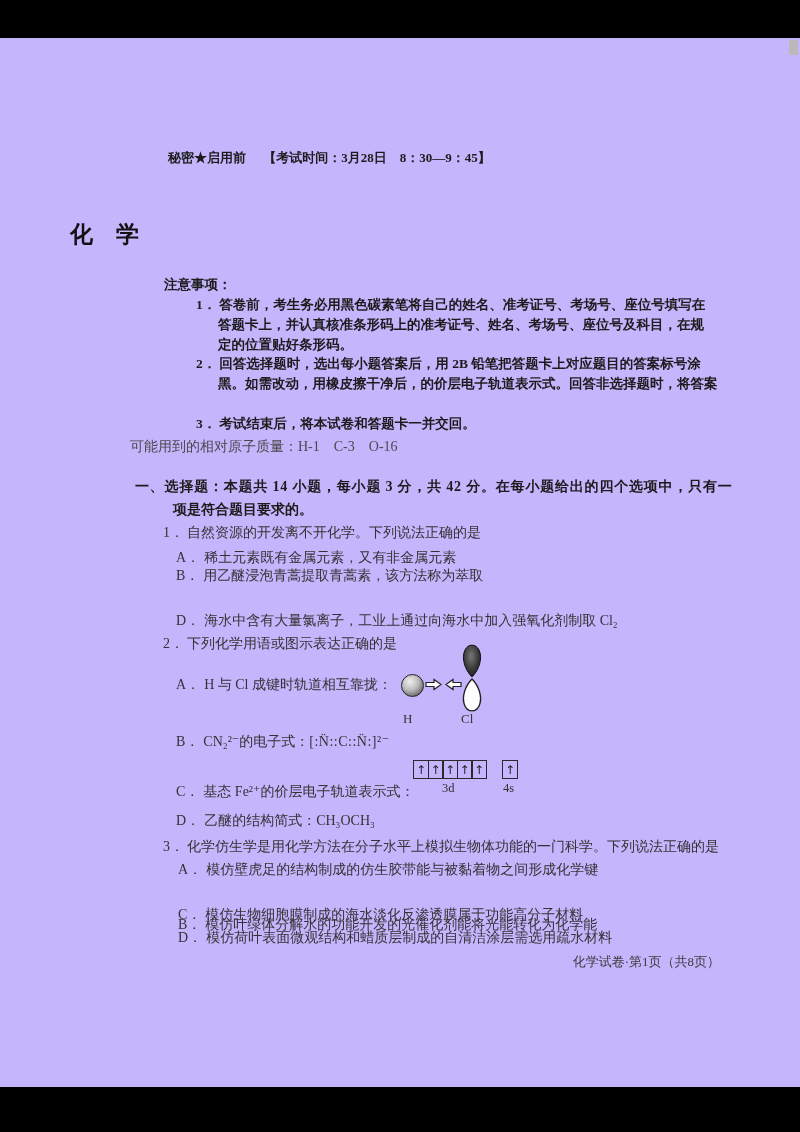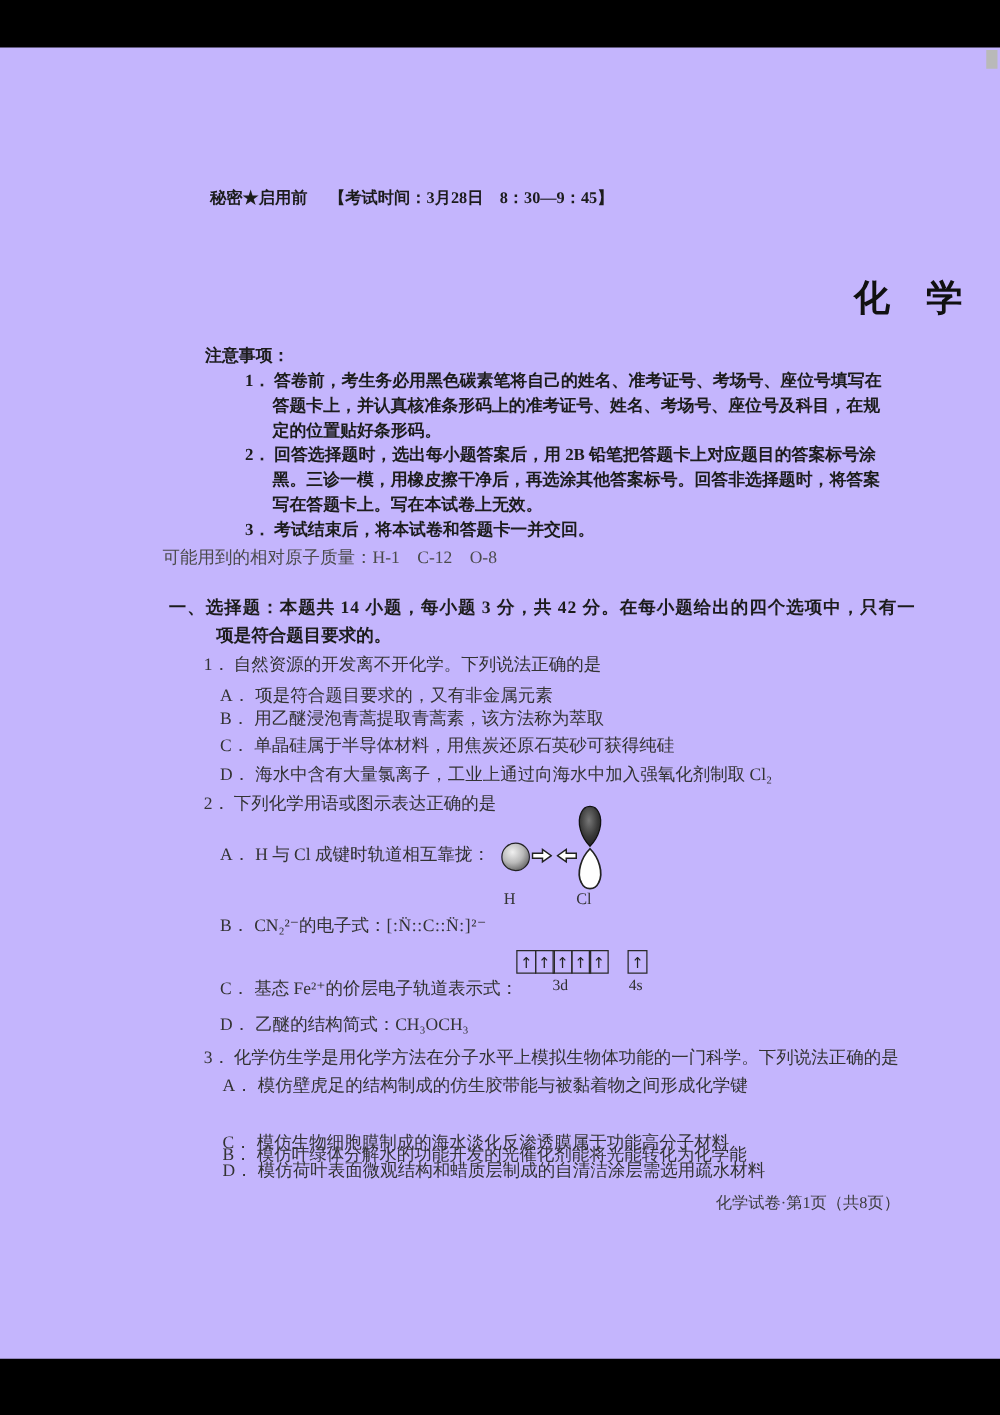--- a/index.html
+++ b/index.html
@@ -9,21 +9,21 @@
   .bar.top{top:0;height:38px;}
   .bar.bottom{top:1087px;height:45px;}
   .edge-artifact{position:absolute;top:40px;left:789px;width:9px;height:15px;background:#b9b9b9;}
   .line{position:absolute;white-space:nowrap;font-size:14px;line-height:1.25;color:#333;}
   .sm{font-size:13.5px;}
   .b{font-weight:bold;color:#1c1c1c;}
   .num{margin-right:3px;}
   .opt-label{margin-right:4px;}
   .title{position:absolute;left:70px;width:700px;text-align:center;font-size:22px;
          font-weight:bold;letter-spacing:2px;color:#111;}
-  .subject{position:absolute;left:70px;width:700px;text-align:right;font-size:29px;
+  .subject{position:absolute;left:70px;width:700px;text-align:left;font-size:23px;
            font-weight:bold;color:#111;}
   .footer{position:absolute;left:120px;width:600px;text-align:right;font-size:13px;color:#3c3c3c;}
   
   .sphere{position:absolute;left:401px;top:674px;width:21px;height:21px;border-radius:50%;
           border:1px solid #222;
           background:radial-gradient(circle at 38% 32%, #f0f0f0 0%, #b9b9b9 45%, #555 88%, #3a3a3a 100%);}
   .diag-svg{position:absolute;}
   
   .obox-group{position:absolute;display:flex;}
   .obox{width:14px;height:17px;border:1.5px solid #2a2a2a;margin-right:-1.5px;
@@ -51,43 +51,39 @@
 
   <div class="line b sm" style="left:196px;top:297px;">
     <span class="num">1．</span><span>答卷前，考生务必用黑色碳素笔将自己的姓名、准考证号、考场号、座位号填写在</span>
   </div>
   <div class="line b sm" style="left:218px;top:317px;">答题卡上，并认真核准条形码上的准考证号、姓名、考场号、座位号及科目，在规</div>
   <div class="line b sm" style="left:218px;top:337px;">定的位置贴好条形码。</div>
 
   <div class="line b sm" style="left:196px;top:356px;">
     <span class="num">2．</span><span>回答选择题时，选出每小题答案后，用 2B 铅笔把答题卡上对应题目的答案标号涂</span>
   </div>
-  <div class="line b sm" style="left:218px;top:376px;">黑。三诊一模，用橡皮擦干净后，再选涂其他答案标号。回答非选择题时，将答案</div>
-  <div class="line b sm" style="left:218px;top:396px;">写在答题卡上。写在本试卷上无效。</div>
+  <div class="line b sm" style="left:218px;top:376px;">黑。如需改动，用橡皮擦干净后，的价层电子轨道表示式。回答非选择题时，将答案</div>
 
   <div class="line b sm" style="left:196px;top:416px;">
     <span class="num">3．</span><span>考试结束后，将本试卷和答题卡一并交回。</span>
   </div>
 
-  <div class="line" style="left:130px;top:438px;color:#4a4a4a;">可能用到的相对原子质量：H-1　C-12　O-8</div>
+  <div class="line" style="left:130px;top:438px;color:#4a4a4a;">可能用到的相对原子质量：H-1　C-3　O-16</div>
 
   <div class="line b" style="left:135px;top:478px;letter-spacing:0.8px;">一、选择题：本题共 14 小题，每小题 3 分，共 42 分。在每小题给出的四个选项中，只有一</div>
   <div class="line b" style="left:173px;top:501px;">项是符合题目要求的。</div>
 
   <div class="line" style="left:163px;top:524px;">
     <span class="num">1．</span><span>自然资源的开发离不开化学。下列说法正确的是</span>
   </div>
   <div class="line" style="left:176px;top:549px;">
-    <span class="opt-label">A．</span><span>项是符合题目要求的，又有非金属元素</span>
+    <span class="opt-label">A．</span><span>稀土元素既有金属元素，又有非金属元素</span>
   </div>
   <div class="line" style="left:176px;top:567px;">
     <span class="opt-label">B．</span><span>用乙醚浸泡青蒿提取青蒿素，该方法称为萃取</span>
-  </div>
-  <div class="line" style="left:176px;top:589px;">
-    <span class="opt-label">C．</span><span>单晶硅属于半导体材料，用焦炭还原石英砂可获得纯硅</span>
   </div>
   <div class="line" style="left:176px;top:612px;">
     <span class="opt-label">D．</span><span>海水中含有大量氯离子，工业上通过向海水中加入强氧化剂制取 Cl₂</span>
   </div>
 
   <div class="line" style="left:163px;top:635px;">
     <span class="num">2．</span><span>下列化学用语或图示表达正确的是</span>
   </div>
 
   <div class="line" style="left:176px;top:676px;">

